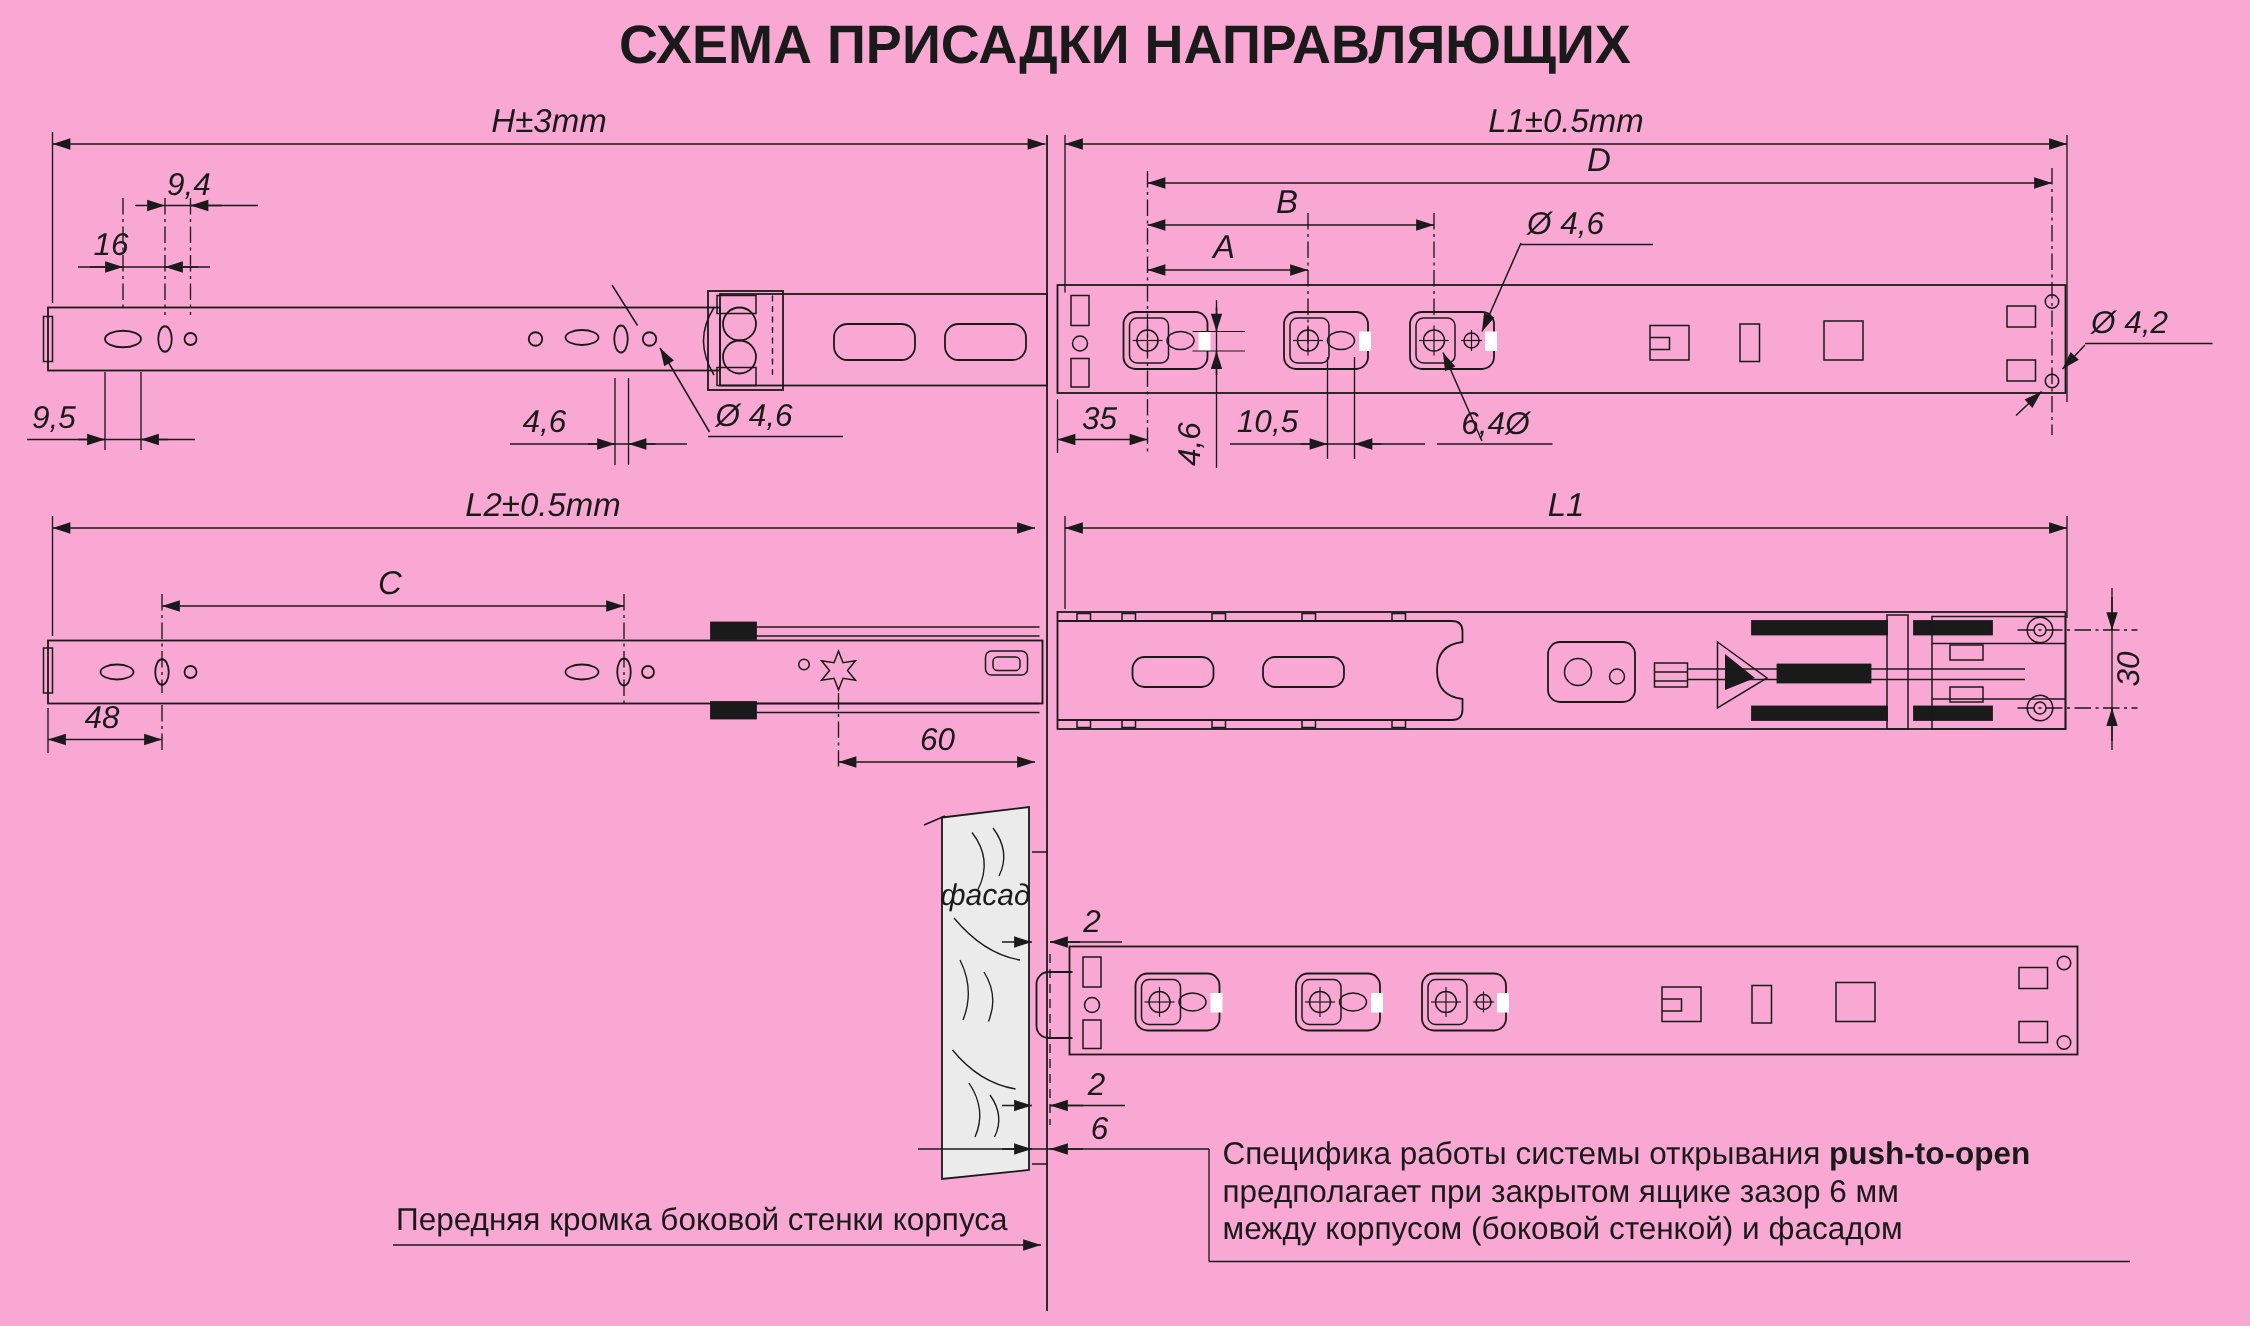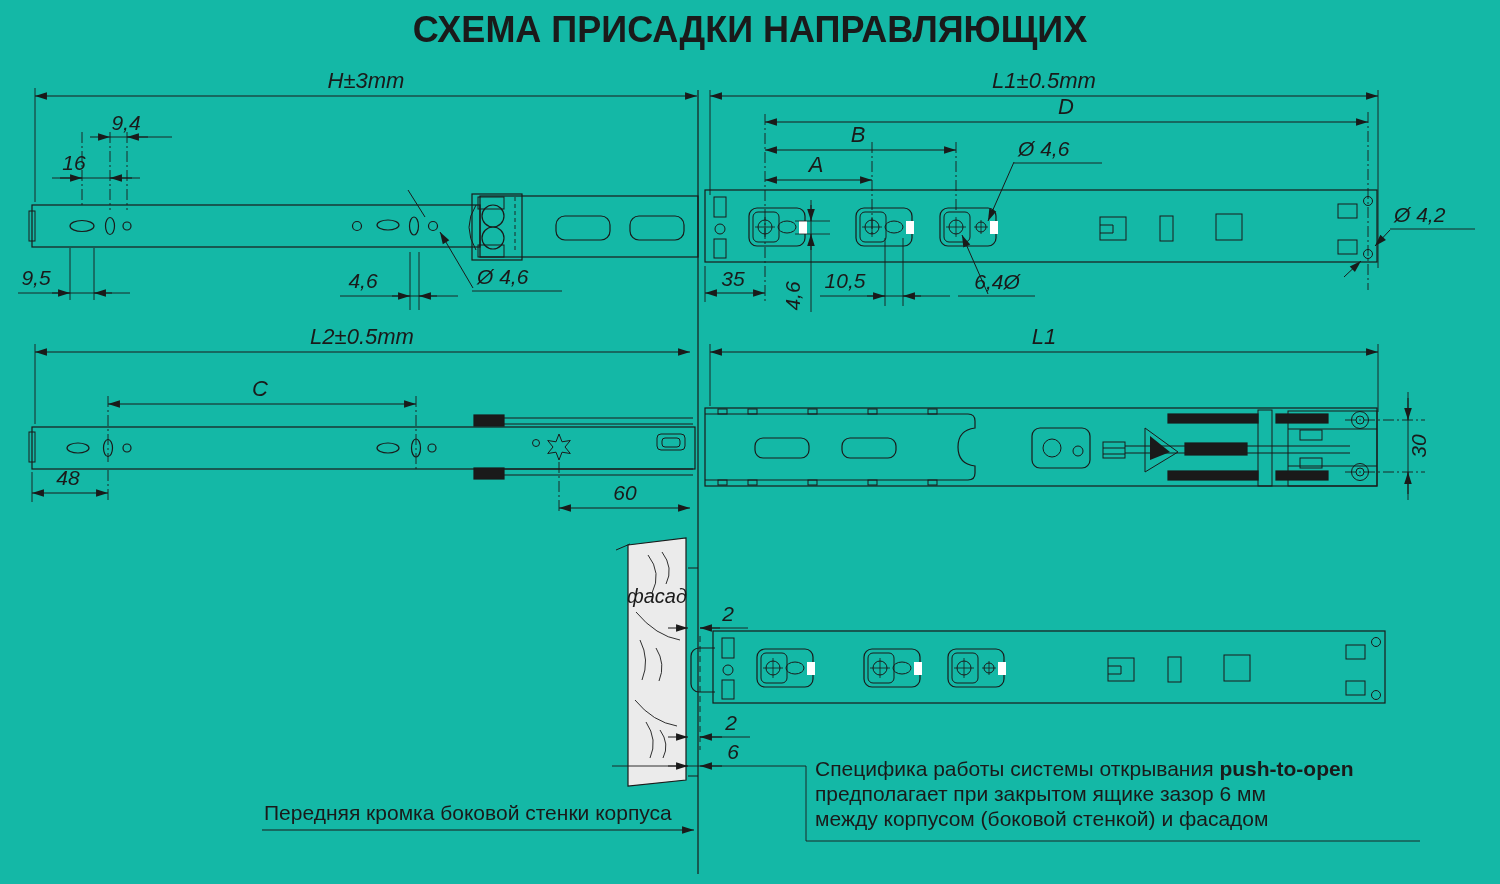--- a/index.html
+++ b/index.html
@@ -1,16 +1,16 @@
 <!DOCTYPE html>
 <html><head>
 <meta charset="utf-8">
 <style>
   html,body{margin:0;padding:0;background:#fff;}
-  .page{width:1500px;height:884px;background:#14b8a6;position:relative;overflow:hidden;
+  .page{width:1500px;height:884px;background:#f9a8d4;position:relative;overflow:hidden;
         font-family:"Liberation Sans",sans-serif;}
   svg{display:block;}
   text{fill:#1a1a1a;}
   .dimlbl{font-style:italic;font-size:21px;}
   .dimlbl-lg{font-style:italic;font-size:22px;}
   .title{font-weight:bold;font-size:36px;}
   .note{font-size:21px;}
   .plain{font-size:21px;}
   .facadelbl{font-style:italic;font-size:20px;}
 </style>

